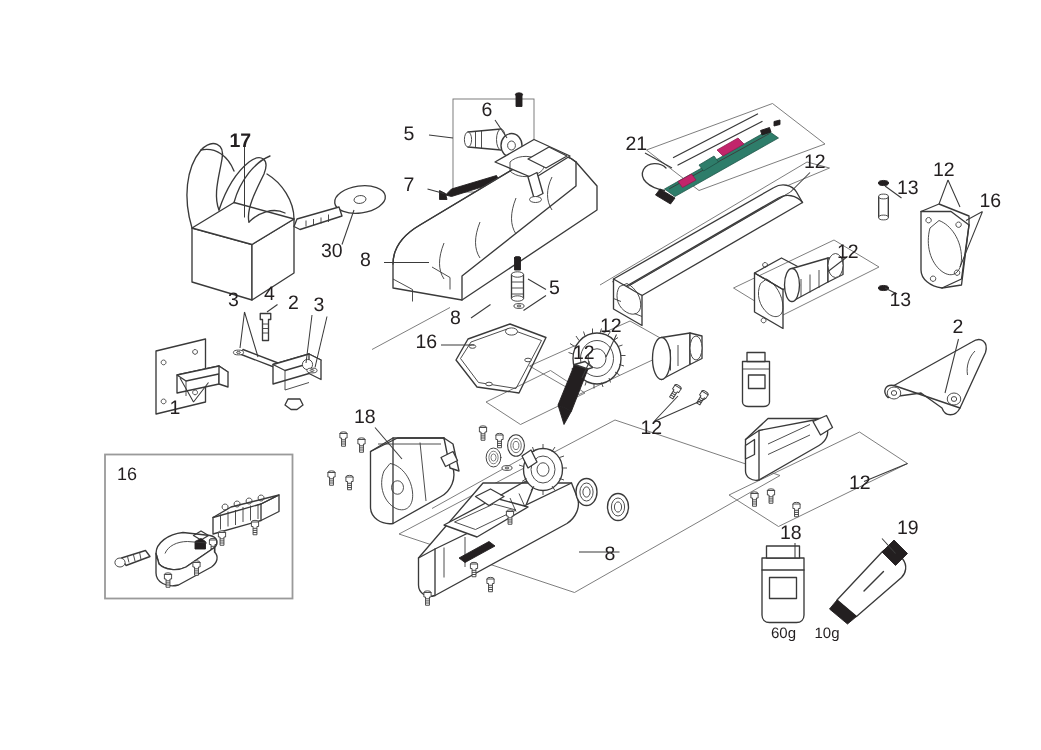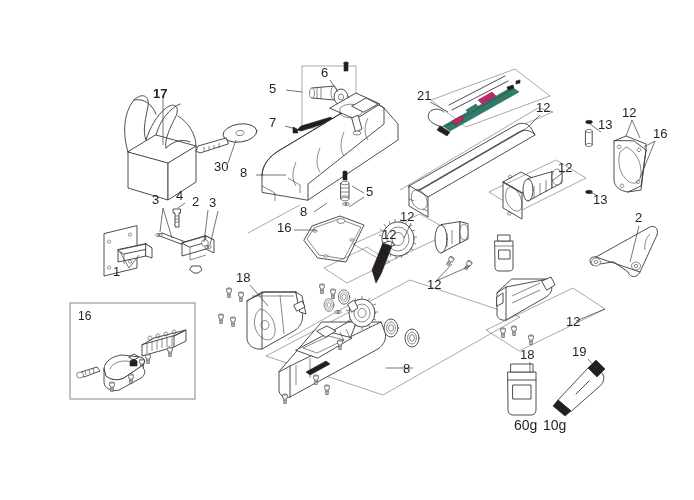--- a/index.html
+++ b/index.html
@@ -2,21 +2,21 @@
 <html><head>
 <meta charset="utf-8">
 <style>
   html,body{margin:0;padding:0;background:#ffffff;}
   #stage{position:relative;width:694px;height:500px;background:#ffffff;
          font-family:"Liberation Sans", sans-serif;overflow:hidden;}
   #art{position:absolute;left:0;top:0;width:694px;height:500px;}
   .lbl{position:absolute;font-family:"Liberation Sans", sans-serif;
        font-size:13px;color:#231f20;white-space:nowrap;line-height:1;}
   .wt{position:absolute;font-family:"Liberation Sans", sans-serif;
-      font-size:14px;color:#231f20;white-space:nowrap;line-height:1;}
+      font-size:10px;color:#231f20;white-space:nowrap;line-height:1;}
   .boxnum{position:absolute;font-size:12px;color:#231f20;}
 </style>
 </head>
 <body>
 
 <div id="stage">
 
   <svg id="art" viewBox="0 0 694 500">
     <defs>
       <style>
@@ -484,21 +484,21 @@
   <div class="lbl" style="left:382px;  top:228px;">12</div>
   <div class="lbl" style="left:427px;  top:278px;">12</div>
   <div class="lbl" style="left:566px;  top:315px;">12</div>
   <div class="lbl" style="left:598px;  top:118px;">13</div>
   <div class="lbl" style="left:593px;  top:193px;">13</div>
   <div class="lbl" style="left:635px;  top:211px;">2</div>
   <div class="lbl" style="left:277px;  top:221px;">16</div>
   <div class="lbl" style="left:653px;  top:127px;">16</div>
   <div class="lbl" style="left:153px;  top:87px;font-weight:bold;">17</div>
   <div class="lbl" style="left:520px;  top:348px;">18</div>
-  <div class="lbl" style="left:572px;  top:345px;text-align:center;">19</div>
+  <div class="lbl" style="left:598px;  top:345px;text-align:center;">19</div>
   <div class="lbl" style="left:214px;  top:160px;">30</div>
   <div class="lbl" style="left:417px;  top:89px;text-align:center;">21</div>
 
   <div class="boxnum" style="left:78px; top:309px;">16</div>
 
   <div class="wt" style="left:514px; top:418px;">60g</div>
   <div class="wt" style="left:543px; top:418px;">10g</div>
 
 </div>
 

